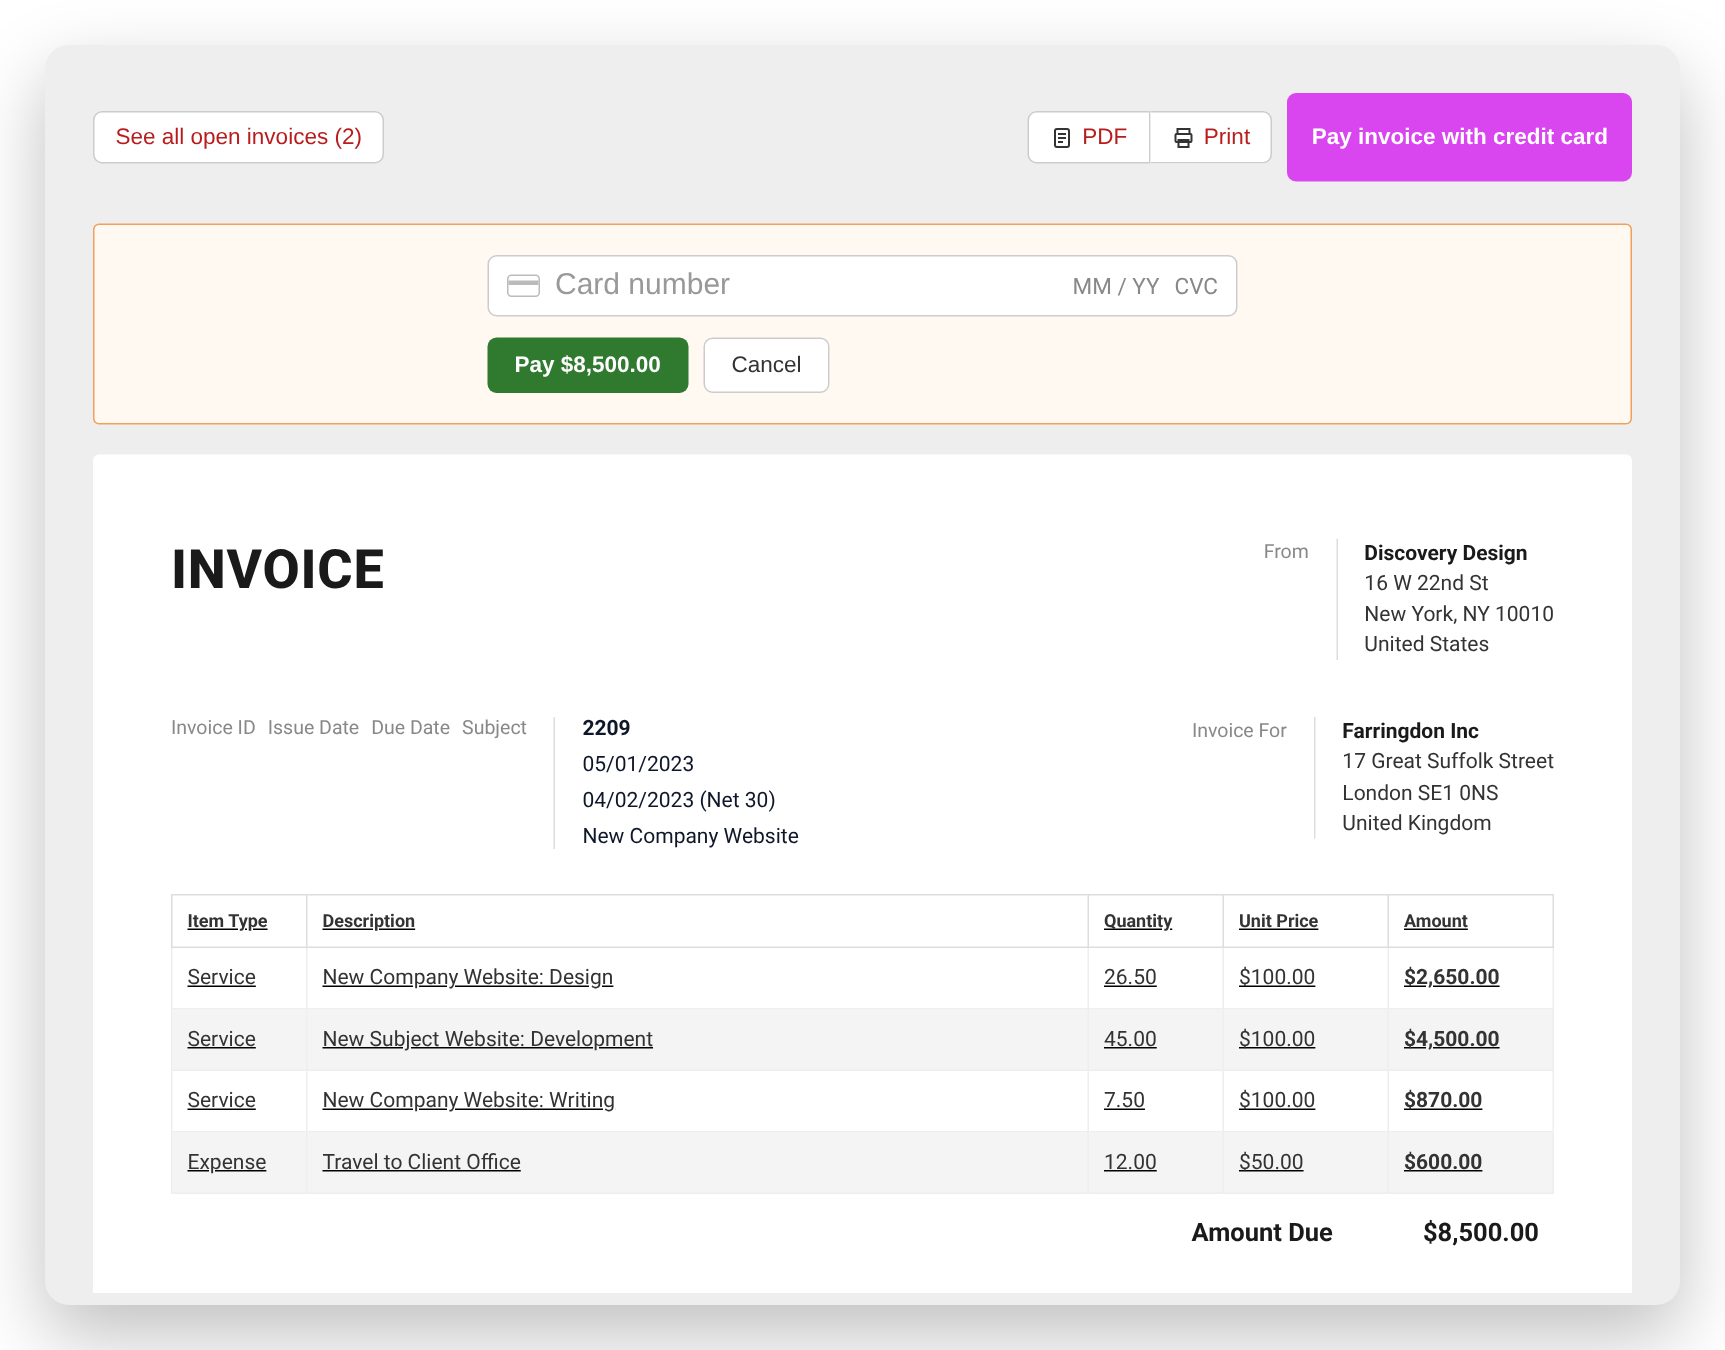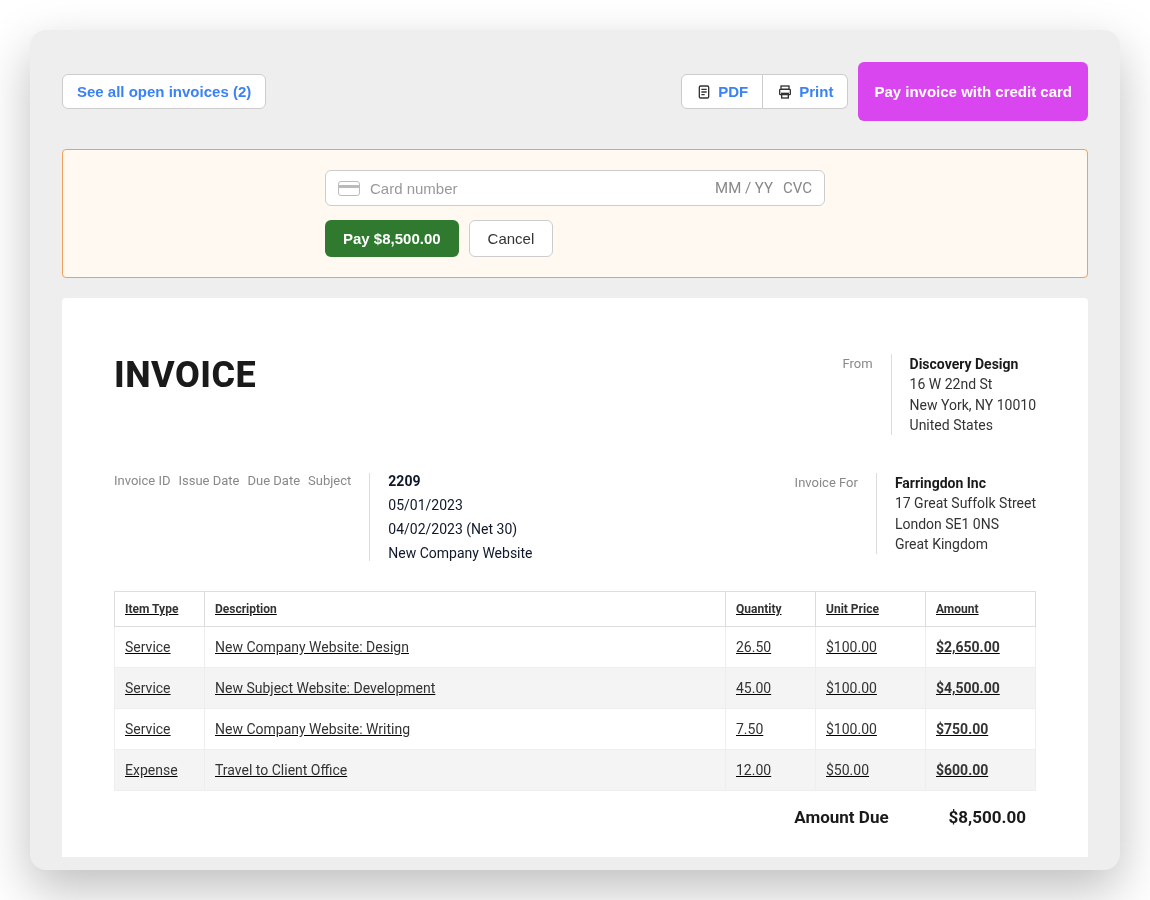--- a/index.html
+++ b/index.html
@@ -22,26 +22,25 @@
     display: flex;
     align-items: center;
     margin-bottom: 28px;
   }
   .btn {
     border: 1px solid #ccc;
     background: #fff;
     border-radius: 6px;
     padding: 8px 14px;
     font-size: 15px;
-    color: #3b82f6;
+    color: #b91c1c;
     cursor: pointer;
     display: inline-flex;
     align-items: center;
     gap: 6px;
-    font-weight: bold;
   }
   .btn-group {
     display: inline-flex;
   }
   .btn-group .btn:first-child { border-top-right-radius:0; border-bottom-right-radius:0; }
   .btn-group .btn:last-child  { border-top-left-radius:0; border-bottom-left-radius:0; border-left:none; }
   .btn-pay {
     background: #d946ef;
     color: #fff;
     border: none;
@@ -70,21 +69,21 @@
     background: #fff;
     border: 1px solid #ccc;
     border-radius: 6px;
     padding: 8px 12px;
     display: flex;
     align-items: center;
     gap: 10px;
     color: #888;
     font-size: 15px;
   }
-  .card-input .num-field { flex:1; border:none; outline:none; font-size:15px; color:#6d28d9; }
+  .card-input .num-field { flex:1; border:none; outline:none; font-size:20px; color:#6d28d9; }
   .card-input .num-field::placeholder { color:#999; }
   .card-icon {
     width: 22px; height: 15px;
     border: 1.5px solid #bbb;
     border-radius: 3px;
     position: relative;
   }
   .card-icon::after {
     content:""; position:absolute; left:0; right:0; top:3px; height:3px; background:#bbb;
   }
@@ -239,21 +238,21 @@
           <div>New Company Website</div>
         </div>
       </div>
       <div class="for-block">
         <div class="for-label">Invoice For</div>
         <div class="divider-v"></div>
         <div class="addr">
           <div class="name">Farringdon Inc</div>
           <div>17 Great Suffolk Street</div>
           <div>London SE1 0NS</div>
-          <div>Great Kingdom</div>
+          <div>United Kingdom</div>
         </div>
       </div>
     </div>
 
     <table class="inv-table">
       <thead>
         <tr>
           <th style="width:90px">Item Type</th>
           <th>Description</th>
           <th class="r" style="width:90px">Quantity</th>
@@ -274,21 +273,21 @@
           <td>New Subject Website: Development</td>
           <td class="r">45.00</td>
           <td class="r">$100.00</td>
           <td class="r amount">$4,500.00</td>
         </tr>
         <tr>
           <td>Service</td>
           <td>New Company Website: Writing</td>
           <td class="r">7.50</td>
           <td class="r">$100.00</td>
-          <td class="r amount">$750.00</td>
+          <td class="r amount">$870.00</td>
         </tr>
         <tr>
           <td>Expense</td>
           <td>Travel to Client Office</td>
           <td class="r">12.00</td>
           <td class="r">$50.00</td>
           <td class="r amount">$600.00</td>
         </tr>
       </tbody>
     </table>

